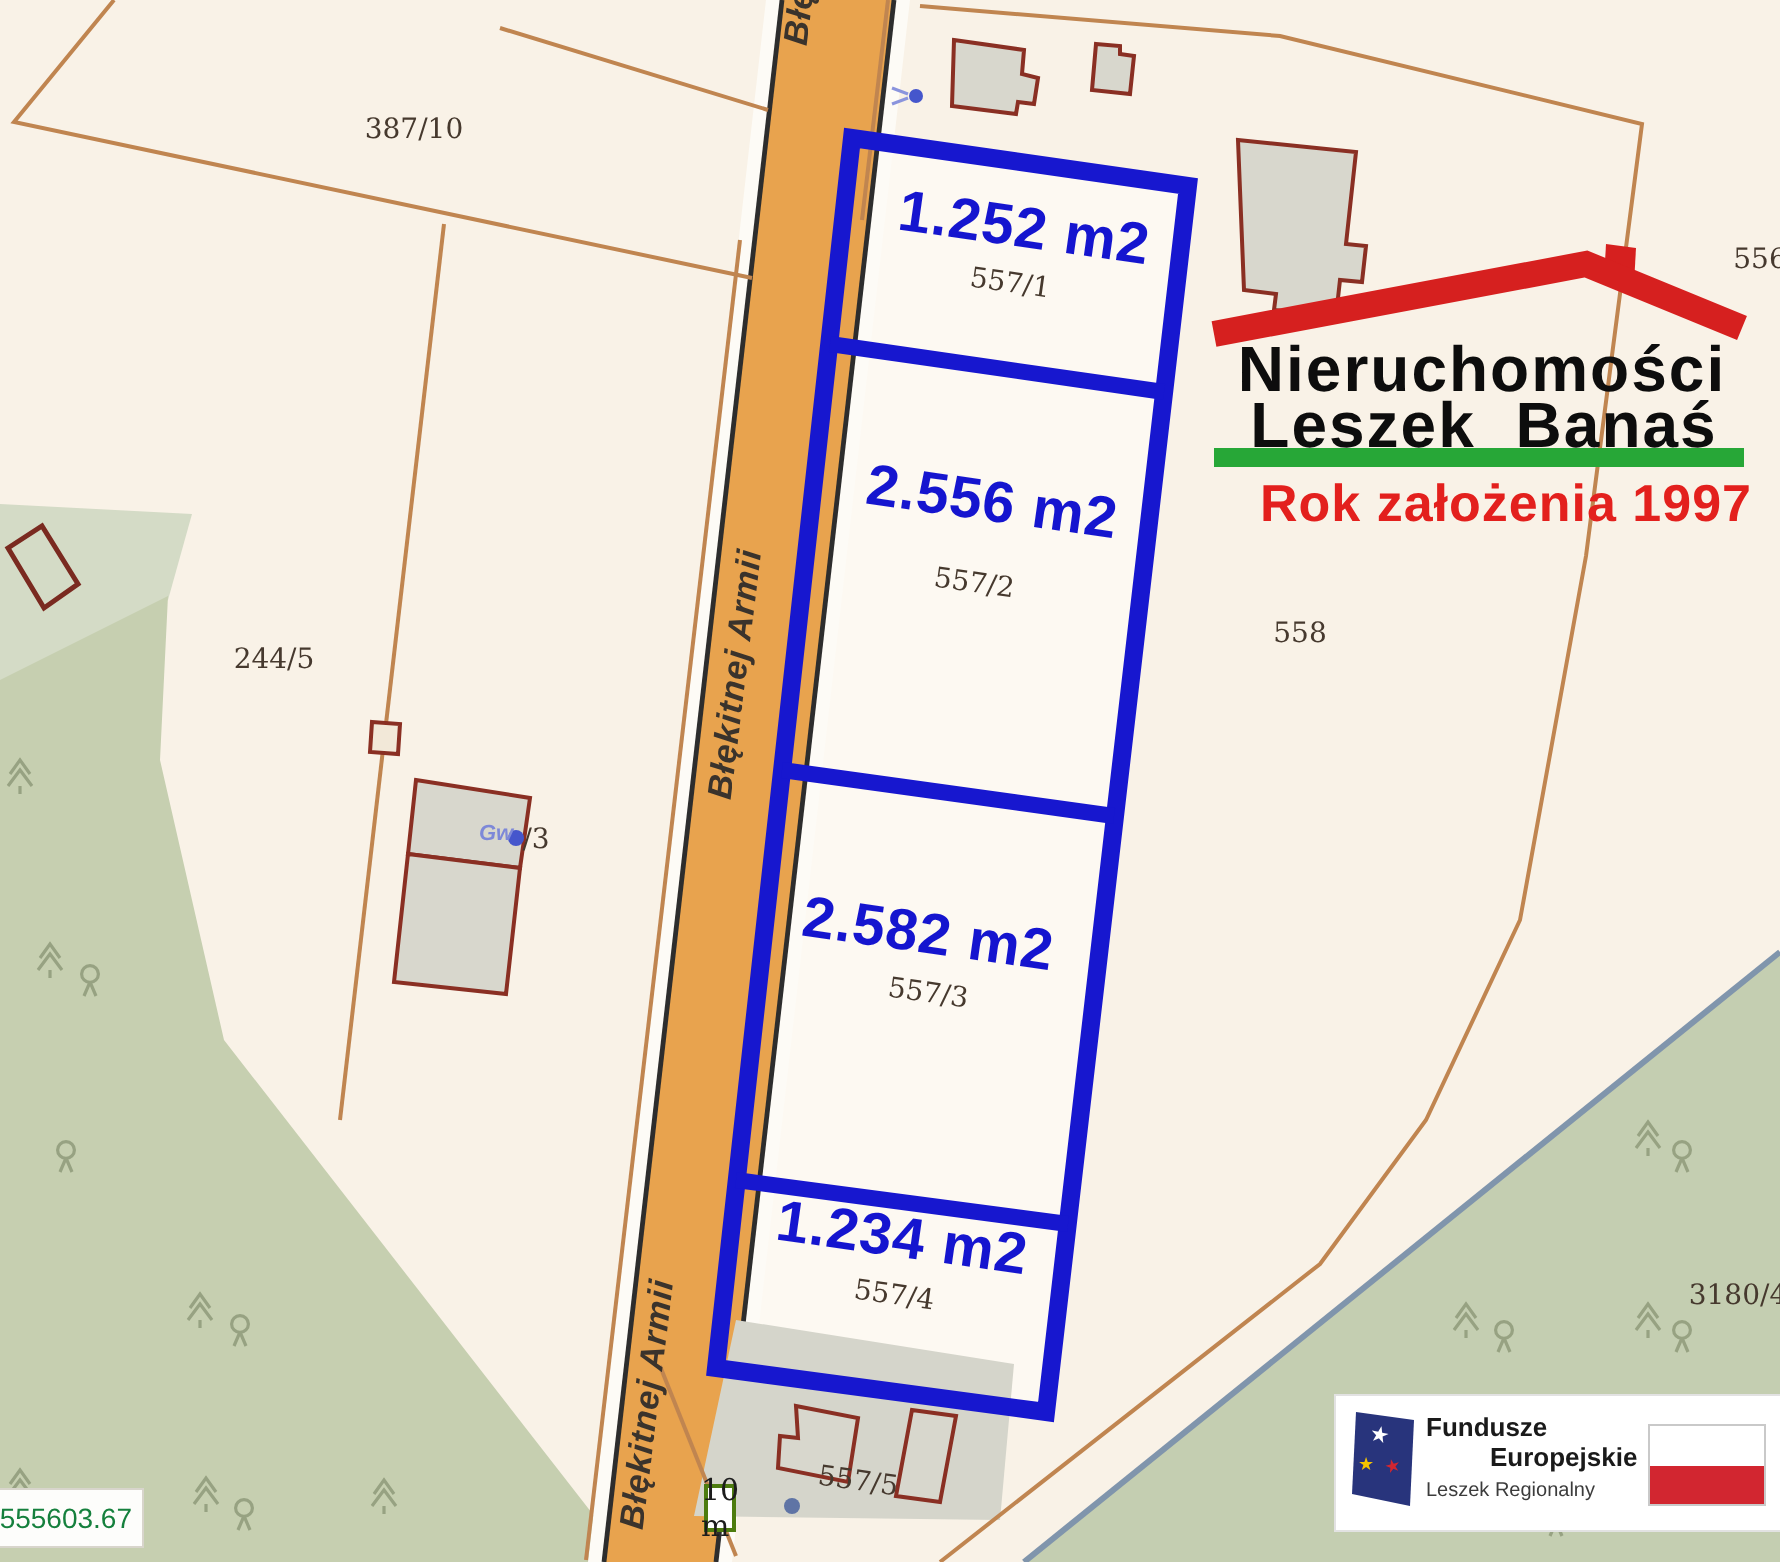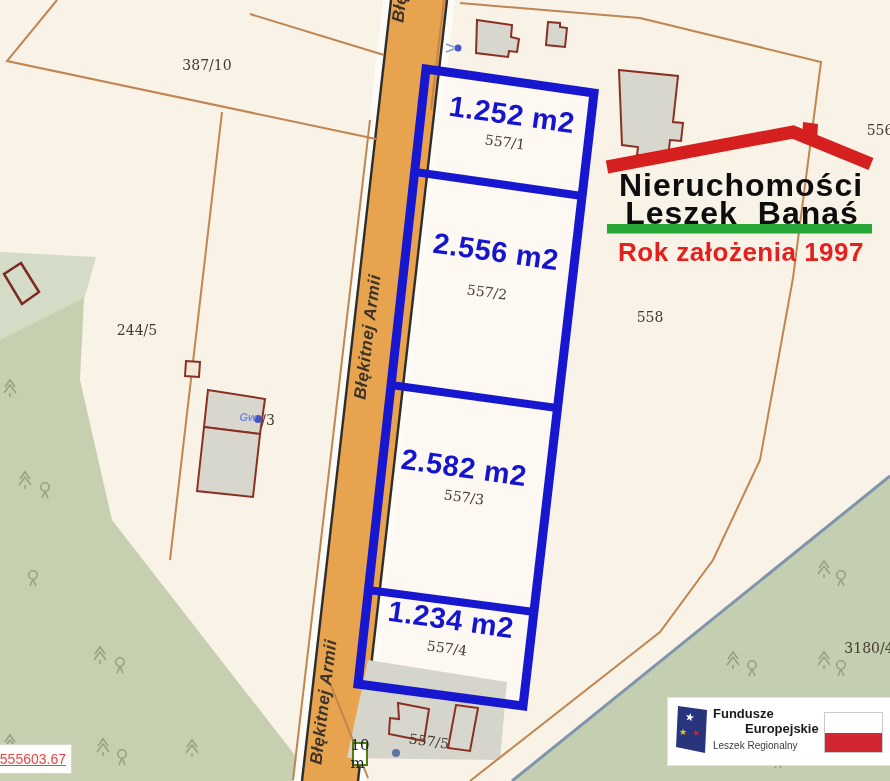--- a/index.html
+++ b/index.html
@@ -8,32 +8,32 @@
     background:#f9f2e7;font-family:"Liberation Sans",sans-serif;
   }
   #mapsvg{position:absolute;left:0;top:0;}
   .lbl{position:absolute;white-space:nowrap;transform:translate(-50%,-50%) rotate(var(--r,0deg));}
   .area-lbl{font:700 29px "Liberation Sans",sans-serif;color:#1515cf;letter-spacing:.5px;}
   .num-lbl{font:14px "DejaVu Serif",serif;color:#46392e;}
   .road-lbl{font:italic 700 17px "Liberation Sans",sans-serif;color:#3a332c;letter-spacing:.5px;}
   .gw-lbl{font:italic 700 11px "Liberation Sans",sans-serif;color:#7d88d8;text-align:center;}
   .logo-line{font:700 32px "Liberation Sans",sans-serif;color:#0d0d0d;letter-spacing:1px;}
   .logo-line2{word-spacing:10px;}
-  .logo-tag{font:700 26px "Liberation Sans",sans-serif;color:#e3201d;letter-spacing:.5px;}
+  .logo-tag{font:700 26px "Liberation Sans",sans-serif;color:#e3201d;letter-spacing:.5px;margin-left:12px;}
   .eu-box{position:absolute;left:667px;top:697px;width:230px;height:67px;background:#fff;border:1px solid #e2e2e2;}
   .eu-t1{position:absolute;left:45px;top:8px;font:700 13px "Liberation Sans",sans-serif;color:#1a1a1a;}
   .eu-t2{position:absolute;left:45px;top:23px;font:700 13px "Liberation Sans",sans-serif;color:#1a1a1a;margin-left:32px;}
   .eu-t3{position:absolute;left:45px;top:42px;font:10px "Liberation Sans",sans-serif;color:#3c3c3c;}
   .pl-flag{position:absolute;left:156px;top:14px;width:57px;height:39px;border:1px solid #c9c9c9;}
   .pl-flag .w{height:50%;background:#fff;}
   .pl-flag .r{height:50%;background:#d22630;}
   .scale-box{position:absolute;left:352px;top:742px;width:16px;height:24px;background:#fff;border:2px solid #4d7c0f;box-sizing:border-box;}
   .scale-txt{position:absolute;left:50%;top:50%;transform:translate(-50%,-50%);font:15px "DejaVu Serif",serif;color:#1c1c1c;}
   .coord-box{position:absolute;left:-14px;top:744px;width:84px;height:28px;background:#fdfdfb;border:1px solid #d8d5cc;}
-  .coord-txt{position:absolute;right:5px;top:50%;transform:translateY(-50%);font:14px "Liberation Sans",sans-serif;color:#ef4444;text-decoration:underline;}
+  .coord-txt{position:absolute;right:5px;top:50%;transform:translateY(-50%);font:14px "Liberation Sans",sans-serif;color:#15803d;}
 </style>
 </head>
 <body>
 
 <div id="canvas">
 
   <svg id="mapsvg" width="890" height="781" viewBox="0 0 890 781">
     <defs>
       <g id="tree-c" stroke="#97a282" stroke-width="1.6" fill="none">
         <path d="M-5,-1 L0,-8 L5,-1 M-6,5 L0,-3 L6,5 M0,5 L0,9"></path>

